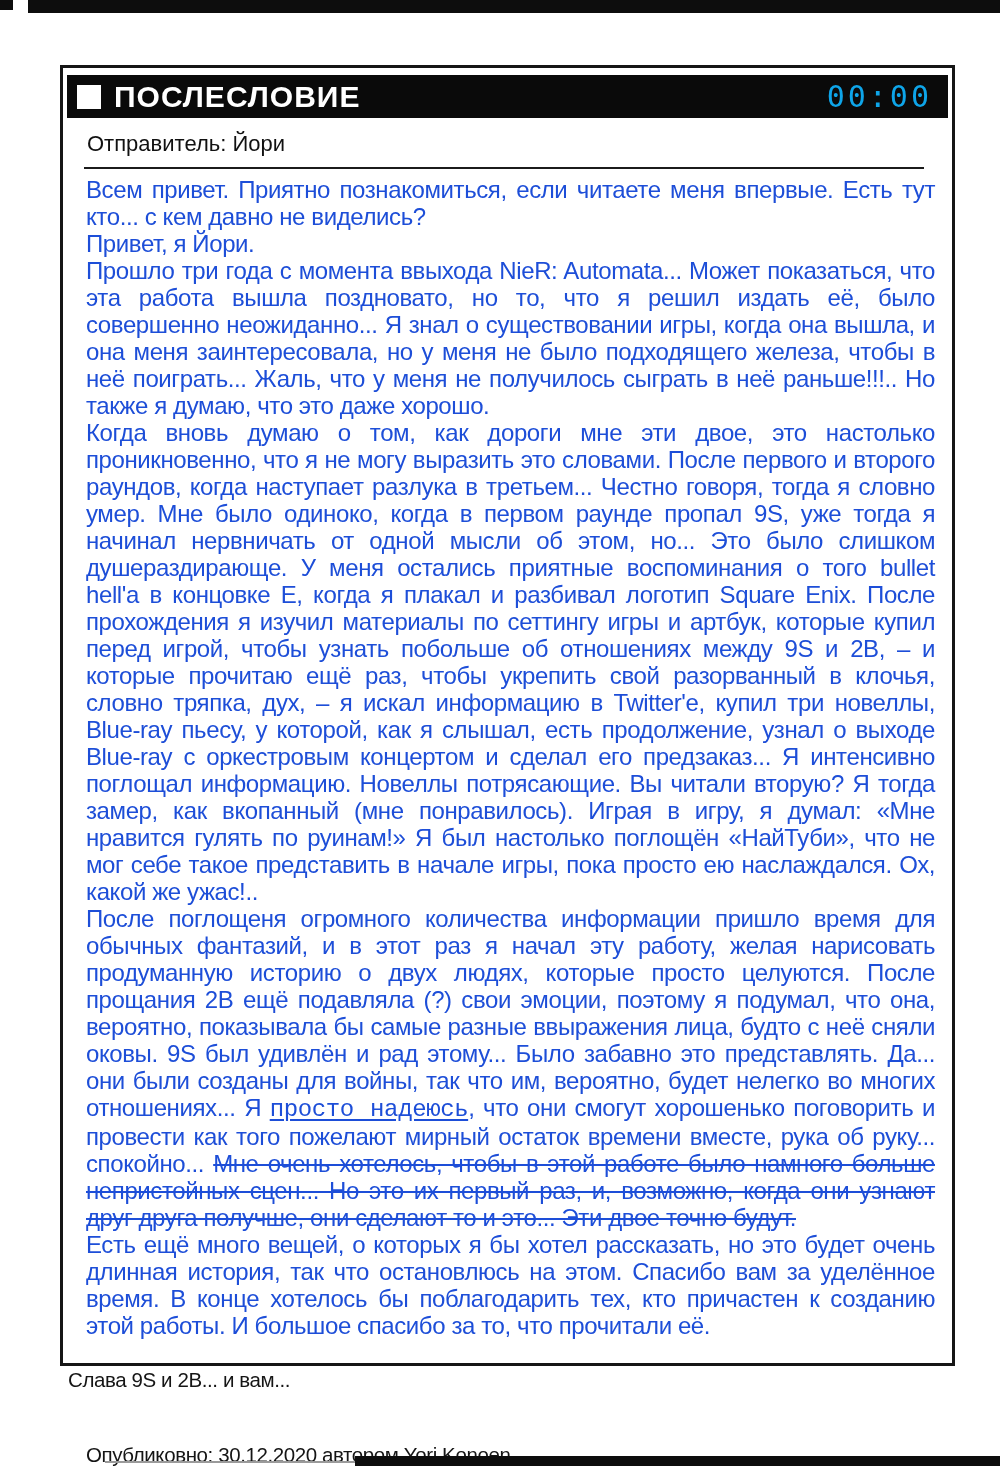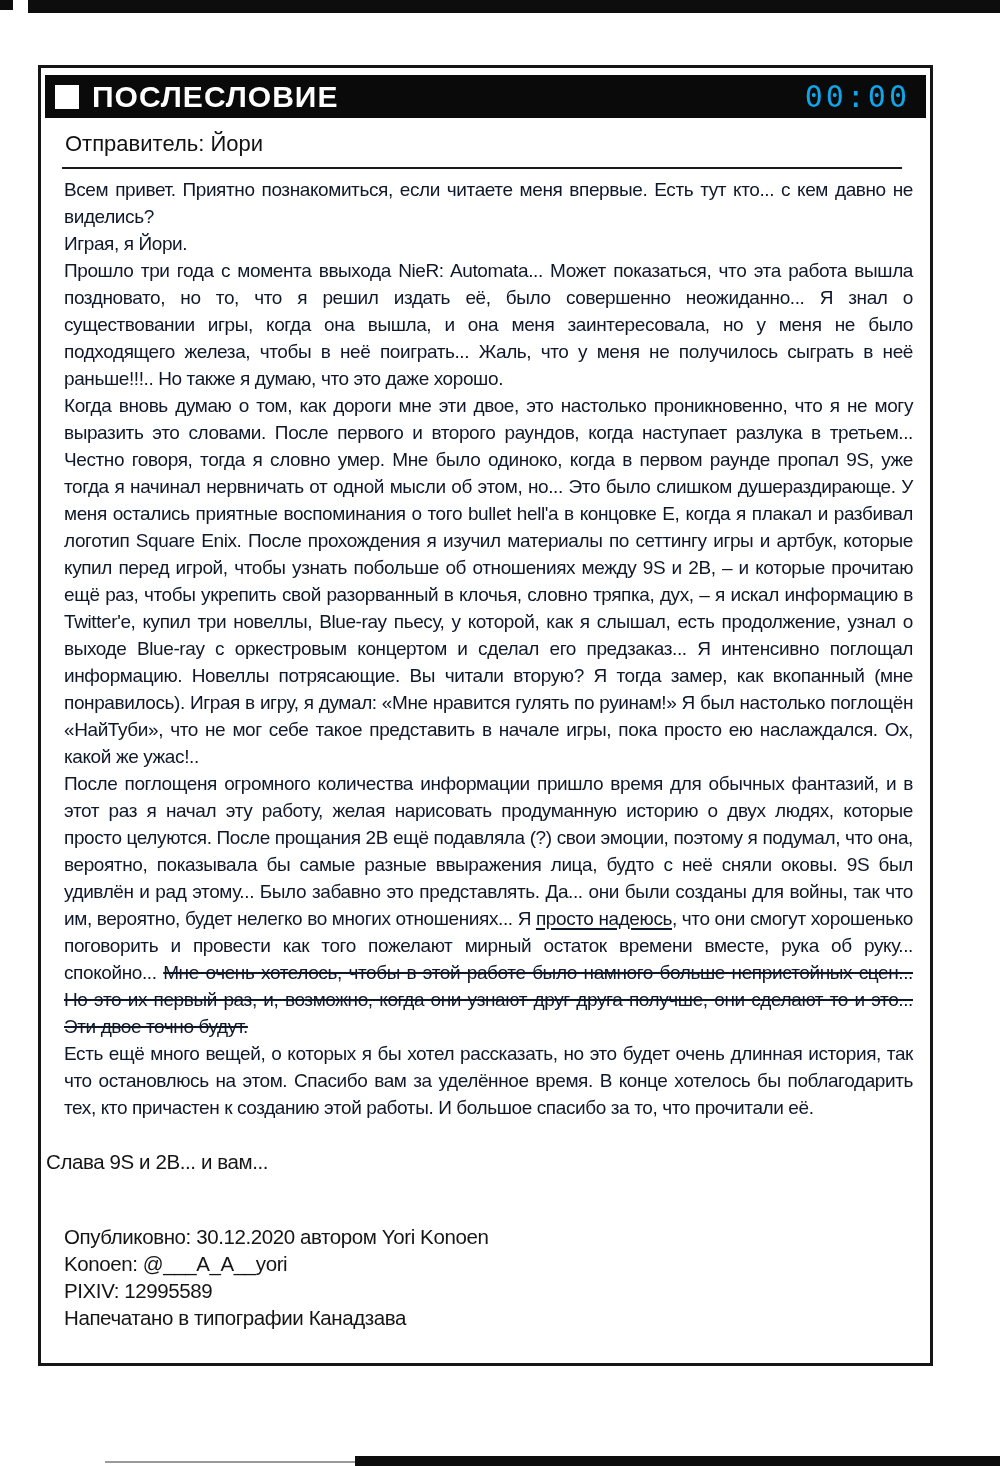--- a/index.html
+++ b/index.html
@@ -36,21 +36,21 @@
   .artifact-bottom-line {
     position: absolute;
     left: 105px; bottom: 3px;
     width: 250px; height: 2px;
     background: #9a9a9a;
   }
 
   
   .mail-box {
     position: absolute;
-    left: 38px; top: 65px;
+    left: 60px; top: 65px;
     width: 895px; height: 1301px;
     border: 3px solid #161616;
     box-sizing: border-box;
     background: #ffffff;
   }
 
   .mail-header {
     margin: 7px 4px 0 4px;
     height: 43px;
     background: #0a0a0a;
@@ -88,32 +88,33 @@
   }
 
   .header-divider {
     border: none;
     border-top: 2.5px solid #1b1b1b;
     margin: 11px 28px 0 21px;
   }
 
   .mail-body {
     margin: 7px 17px 0 23px;
-    font-size: 19px;
+    font-size: 24px;
     line-height: 27px;
     letter-spacing: -0.4px;
     text-align: justify;
-    color: #0f172a;
+    color: #1d4ed8;
   }
   .mail-body p { margin: 0; }
 
   .u {
     text-decoration: underline;
     text-decoration-thickness: 2px;
     text-underline-offset: 3px;
+    font-family: Liberation Mono, monospace;
   }
   .strike {
     text-decoration: line-through;
     text-decoration-thickness: 2px;
     margin-top: 44px;
   }
 
   .closing-line {
     margin: 27px 17px 0 5px;
     font-size: 20.5px;
@@ -142,21 +143,21 @@
     <span class="mail-title">ПОСЛЕСЛОВИЕ</span>
     <span class="mail-clock">00:00</span>
   </div>
 
   <div class="sender-line">Отправитель: Йори</div>
 
   <hr class="header-divider">
 
   <div class="mail-body" id="body-container">
       <p><span>Всем привет. Приятно познакомиться, если читаете меня впервые. Есть тут кто... с кем давно не виделись?</span></p>
-      <p><span>Играя, я Йори.</span></p>
+      <p><span>Привет, я Йори.</span></p>
       <p><span>Прошло три года с момента ввыхода NieR: Automata... Может показаться, что эта работа вышла поздновато, но то, что я решил издать её, было совершенно неожиданно... Я знал о существовании игры, когда она вышла, и она меня заинтересовала, но у меня не было подходящего железа, чтобы в неё поиграть... Жаль, что у меня не получилось сыграть в неё раньше!!!.. Но также я думаю, что это даже хорошо.</span></p>
       <p><span>Когда вновь думаю о том, как дороги мне эти двое, это настолько проникновенно, что я не могу выразить это словами. После первого и второго раундов, когда наступает разлука в третьем... Честно говоря, тогда я словно умер. Мне было одиноко, когда в первом раунде пропал 9S, уже тогда я начинал нервничать от одной мысли об этом, но... Это было слишком душераздирающе. У меня остались приятные воспоминания о того bullet hell'а в концовке E, когда я плакал и разбивал логотип Square Enix. После прохождения я изучил материалы по сеттингу игры и артбук, которые купил перед игрой, чтобы узнать побольше об отношениях между 9S и 2B, – и которые прочитаю ещё раз, чтобы укрепить свой разорванный в клочья, словно тряпка, дух, – я искал информацию в Twitter'е, купил три новеллы, Blue-ray пьесу, у которой, как я слышал, есть продолжение, узнал о выходе Blue-ray с оркестровым концертом и сделал его предзаказ... Я интенсивно поглощал информацию. Новеллы потрясающие. Вы читали вторую? Я тогда замер, как вкопанный (мне понравилось). Играя в игру, я думал: «Мне нравится гулять по руинам!» Я был настолько поглощён «НайТуби», что не мог себе такое представить в начале игры, пока просто ею наслаждался. Ох, какой же ужас!..</span></p>
       <p><span>После поглощеня огромного количества информации пришло время для обычных фантазий, и в этот раз я начал эту работу, желая нарисовать продуманную историю о двух людях, которые просто целуются. После прощания 2B ещё подавляла (?) свои эмоции, поэтому я подумал, что она, вероятно, показывала бы самые разные ввыражения лица, будто с неё сняли оковы. 9S был удивлён и рад этому... Было забавно это представлять. Да... они были созданы для войны, так что им, вероятно, будет нелегко во многих отношениях... Я </span><span class="u">просто надеюсь</span><span>, что они смогут хорошенько поговорить и провести как того пожелают мирный остаток времени вместе, рука об руку... спокойно... </span><span class="strike">Мне очень хотелось, чтобы в этой работе было намного больше непристойных сцен... Но это их первый раз, и, возможно, когда они узнают друг друга получше, они сделают то и это... Эти двое точно будут.</span></p>
       <p><span>Есть ещё много вещей, о которых я бы хотел рассказать, но это будет очень длинная история, так что остановлюсь на этом. Спасибо вам за уделённое время. В конце хотелось бы поблагодарить тех, кто причастен к созданию этой работы. И большое спасибо за то, что прочитали её.</span></p>
     </div>
 
   <div class="closing-line">Слава 9S и 2B... и вам...</div>
 
   <div class="credits-block">
     <div>Опубликовно: 30.12.2020 автором Yori Konoen</div>

